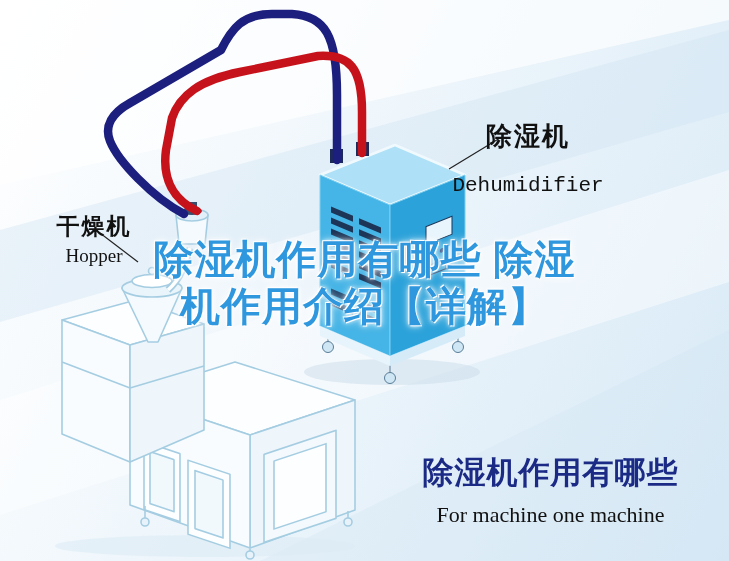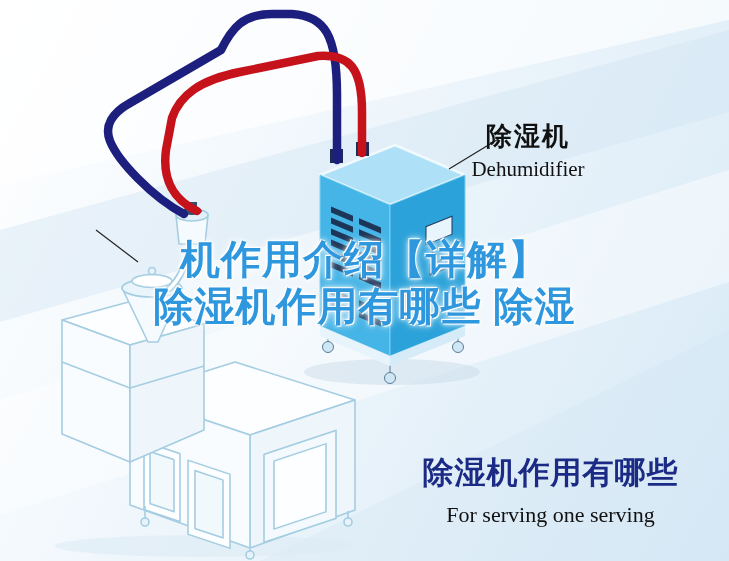--- a/index.html
+++ b/index.html
@@ -9,21 +9,21 @@
     overflow:hidden;
     background:linear-gradient(118deg,#ffffff 0%,#f0f7fc 40%,#d7e9f6 100%);
     font-family:"Liberation Sans",sans-serif;
   }
   .stage svg{position:absolute;left:0;top:0;}
   .label{position:absolute;text-align:center;color:#111;}
   .label .cn{font-weight:bold;display:block;margin-top:45px;}
   .label .en{font-family:"Liberation Serif",serif;display:block;}
   .label-dehumidifier{left:448px;top:74px;width:160px;}
   .label-dehumidifier .cn{font-size:26px;letter-spacing:2px;}
-  .label-dehumidifier .en{font-size:21px;margin-top:3px;}
+  .label-dehumidifier .en{font-size:21px;margin-top:20px;font-family:Liberation Mono, monospace;}
   .label-hopper{left:46px;top:166px;width:96px;}
   .label-hopper .cn{font-size:23px;letter-spacing:2px;}
   .label-hopper .en{font-size:19px;margin-top:3px;}
   .main-title{
     position:absolute;left:40px;right:40px;top:236px;
     text-align:center;font-weight:bold;font-size:40px;line-height:47px;
     color:#2e97de;letter-spacing:1px;
     text-shadow:0 0 4px #fff,0 0 8px #fff,1px 1px 0 #fff,-1px -1px 0 #fff;
   }
   .caption{position:absolute;left:398px;top:452px;width:305px;text-align:center;}
@@ -148,24 +148,28 @@
       <line x1="500" y1="138" x2="449" y2="169"></line>
       <line x1="96" y1="230" x2="138" y2="262"></line>
     </g>
   </svg>
 
   <div class="label label-dehumidifier">
     <span class="cn">除湿机</span>
     <span class="en">Dehumidifier</span>
   </div>
 
+  <div class="label label-hopper">
+    <span class="cn">干燥机</span>
+    <span class="en">Hopper</span>
+  </div>
 
   <div class="main-title">
+    <div>除湿机作用有哪些 除湿</div>
     <div>机作用介绍【详解】</div>
-    <div>除湿机作用有哪些 除湿</div>
   </div>
 
   <div class="caption">
     <span class="cn">除湿机作用有哪些</span>
-    <span class="en">For serving one serving</span>
+    <span class="en">For machine one machine</span>
   </div>
 
 </div>
 
 </body></html>

